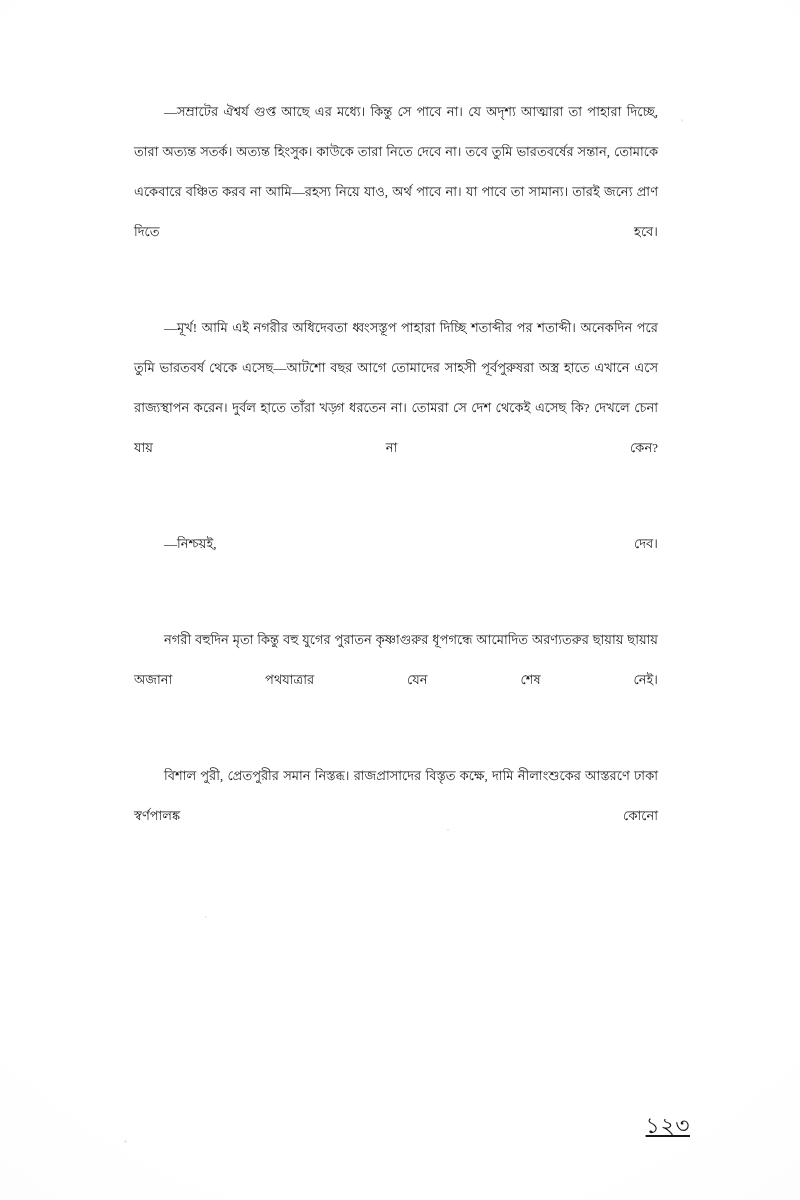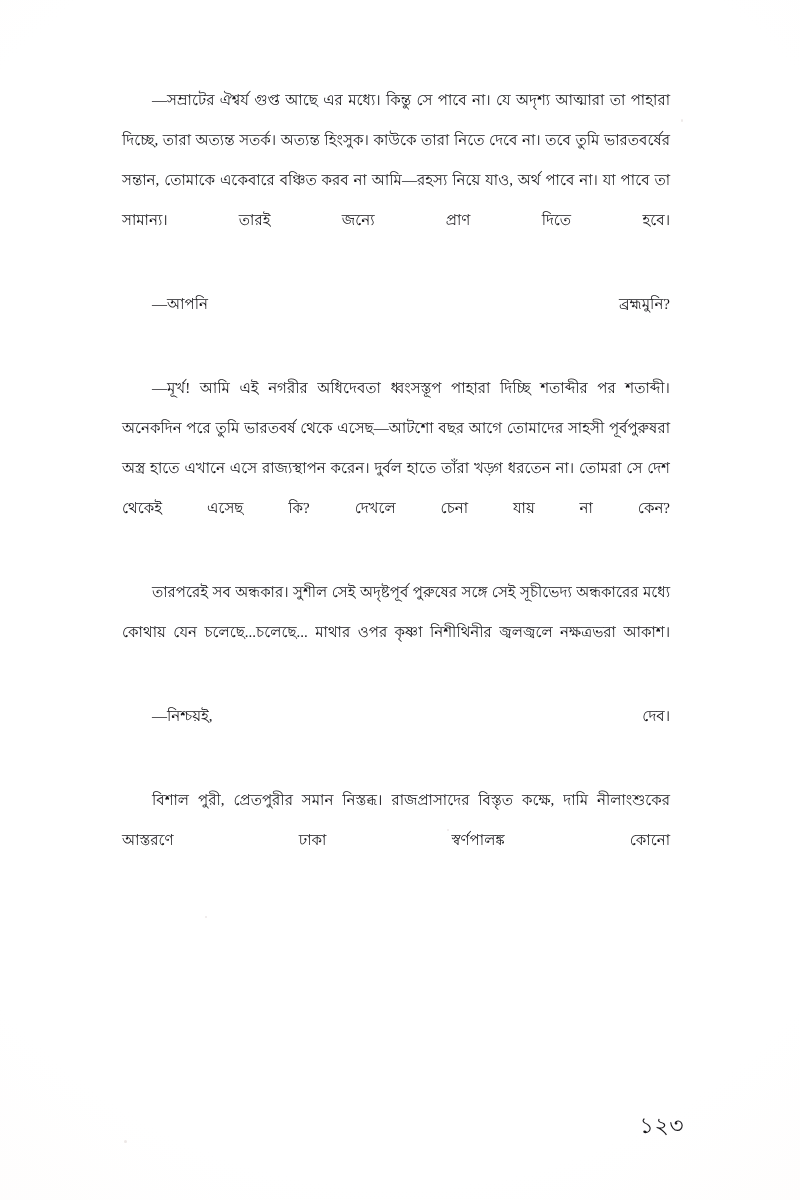--- a/index.html
+++ b/index.html
@@ -34,24 +34,24 @@
   }
 
   .text-block {
     position: absolute;
     left: 118px;
     top: 76px;
     width: 556px;
   }
 
   p.para {
-    margin: 4px;
+    margin: 16px;
     padding: 0;
     color: #17161a;
-    font-size: 15px;
+    font-size: 13px;
     line-height: 40px;
     text-align: justify;
     text-justify: inter-word;
     text-indent: 30px;
     word-spacing: 0.02em;
     -webkit-font-smoothing: antialiased;
   }
 
   p.para:last-of-type {
     text-align: justify;
@@ -59,41 +59,41 @@
 
   
   p.para::after {
     content: "";
     display: inline-block;
     width: 100%;
   }
 
   .page-number {
     position: absolute;
-    right: 116px;
+    right: 110px;
     top: 1108px;
     font-size: 22px;
     color: #17161a;
     letter-spacing: .5px;
+    text-decoration: underline;
   }
 </style>
 </head>
 <body>
 
 <div class="page">
 
   <div class="scan-speck" style="left:124px; top:1140px; width:3px; height:3px;"></div>
   <div class="scan-speck" style="left:447px; top:829px; width:2px; height:2px;"></div>
   <div class="scan-speck" style="left:681px; top:119px; width:2px; height:3px;"></div>
   <div class="scan-speck" style="left:205px; top:916px; width:2px; height:2px;"></div>
 
   <div class="text-block">
     <p class="para">—সম্রাটের ঐশ্বর্য গুপ্ত আছে এর মধ্যে। কিন্তু সে পাবে না। যে অদৃশ্য আত্মারা তা পাহারা দিচ্ছে, তারা অত্যন্ত সতর্ক। অত্যন্ত হিংসুক। কাউকে তারা নিতে দেবে না। তবে তুমি ভারতবর্ষের সন্তান, তোমাকে একেবারে বঞ্চিত করব না আমি—রহস্য নিয়ে যাও, অর্থ পাবে না। যা পাবে তা সামান্য। তারই জন্যে প্রাণ দিতে হবে।</p>
-    <p class="para">—আপনি ব্রহ্মমুনি?</p>
     <p class="para">—মূর্খ! আমি এই নগরীর অধিদেবতা ধ্বংসস্তূপ পাহারা দিচ্ছি শতাব্দীর পর শতাব্দী। অনেকদিন পরে তুমি ভারতবর্ষ থেকে এসেছ—আটশো বছর আগে তোমাদের সাহসী পূর্বপুরুষরা অস্ত্র হাতে এখানে এসে রাজ্যস্থাপন করেন। দুর্বল হাতে তাঁরা খড়্গ ধরতেন না। তোমরা সে দেশ থেকেই এসেছ কি? দেখলে চেনা যায় না কেন?</p>
-    <p class="para">তারপরেই সব অন্ধকার। সুশীল সেই অদৃষ্টপূর্ব পুরুষের সঙ্গে সেই সূচীভেদ্য অন্ধকারের মধ্যে কোথায় যেন চলেছে...চলেছে... মাথার ওপর কৃষ্ণা নিশীথিনীর জ্বলজ্বলে নক্ষত্রভরা আকাশ।</p>
     <p class="para">—নিশ্চয়ই, দেব।</p>
+    <p class="para">নগরী বহুদিন মৃতা কিন্তু বহু যুগের পুরাতন কৃষ্ণাগুরুর ধূপগন্ধে আমোদিত অরণ্যতরুর ছায়ায় ছায়ায় অজানা পথযাত্রার যেন শেষ নেই।</p>
     <p class="para">বিশাল পুরী, প্রেতপুরীর সমান নিস্তব্ধ। রাজপ্রাসাদের বিস্তৃত কক্ষে, দামি নীলাংশুকের আস্তরণে ঢাকা স্বর্ণপালঙ্ক কোনো</p>
   </div>
 
   <div class="page-number">১২৩</div>
 
 </div>
 
 </body></html>

